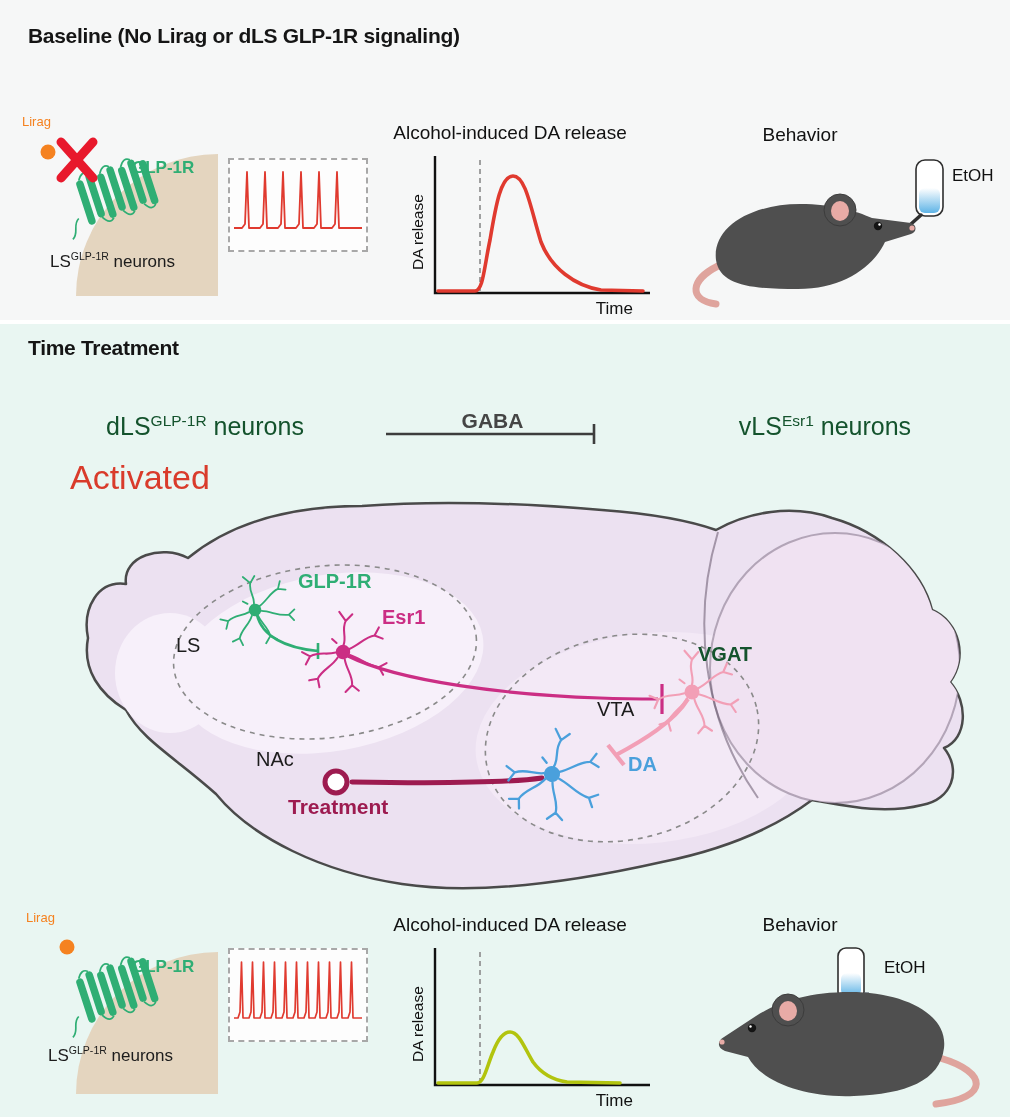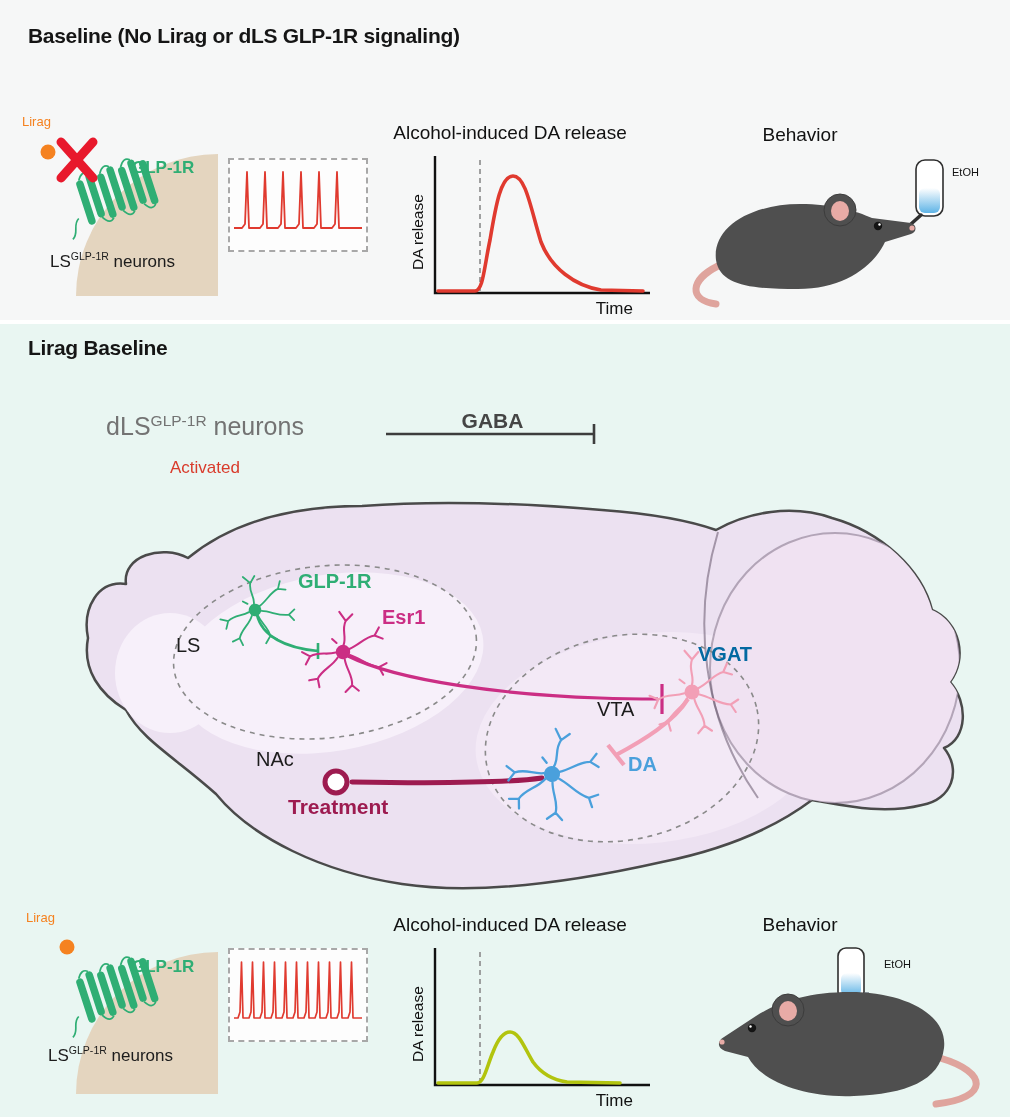--- a/index.html
+++ b/index.html
@@ -9,33 +9,33 @@
   .panel-top { top:0; height:320px; background:#f6f7f7; }
   .panel-bottom { top:324px; height:793px; background:#e9f6f2; }
   .abs { position:absolute; }
   svg { display:block; overflow:visible; }
   .h1 { font-size:21px; font-weight:700; color:#151515; letter-spacing:-0.3px; }
   .sect-title { font-size:19px; color:#111; text-align:center; }
   .lirag { font-size:13px; color:#f58220; }
   .glp1r-lab { font-size:17px; font-weight:700; color:#2fae74; }
   .ls-neurons { font-size:17px; color:#1c1c1c; }
   sup { font-size:62%; line-height:0; }
-  .hdr-neurons { font-size:25px; color:#737373; text-align:center; }
-  .status { font-size:17px; text-align:center; }
+  .hdr-neurons { font-size:25px; color:#14532d; text-align:center; }
+  .status { font-size:34px; text-align:left; }
   .status-act { color:#d93b2b; }
   .status-inh { color:#2b7cc0; }
   .gaba { font-size:21px; font-weight:700; color:#454545; text-align:center; }
   .brain-lbl { font-size:20px; color:#1c1c1c; }
   .bold { font-weight:700; }
   .c-green { color:#2fae74; }
   .c-magenta { color:#cb2e84; }
-  .c-pink { color:#0369a1; }
+  .c-pink { color:#14532d; }
   .c-blue { color:#4aa0dc; }
   .c-maroon { color:#9d1b50; font-size:21px; }
-  .etoh { font-size:11px; color:#111; }
+  .etoh { font-size:17px; color:#111; }
   .spike-box { border:2px dashed #a8a8a8; background:#fdfdfd; }
   .helix rect { fill:#2fae74; }
   .helix path { stroke:#2fae74; stroke-width:1.7; fill:none; }
   .neuron-d { stroke:currentColor; fill:none; stroke-width:1.7; stroke-linecap:round; }
   .neuron-s { fill:currentColor; }
   .axes { stroke:#111; stroke-width:2.4; fill:none; }
   .dashline { stroke:#8a8a8a; stroke-width:1.6; stroke-dasharray:5 4; fill:none; }
   .gtext { font-family:"Liberation Sans", sans-serif; fill:#111; }
 </style>
 </head>
@@ -101,29 +101,30 @@
     <circle cx="152" cy="62" r="16" fill="#4f4f4f" stroke="#3c3c3c" stroke-width="1"></circle>
     <ellipse cx="152" cy="63" rx="9" ry="10" fill="#e8aba6"></ellipse>
     <circle cx="190" cy="78" r="4.2" fill="#141414"></circle>
     <circle cx="191.5" cy="76.5" r="1.2" fill="#ffffff"></circle>
     <circle cx="224" cy="80" r="2.6" fill="#e8aba6"></circle>
   </svg>
   <div class="abs etoh" style="left:952px; top:166px;">EtOH</div>
 
   <div class="panel panel-bottom"></div>
 
-  <div class="abs h1" style="left:28px; top:336px;">Lirag Baseline</div>
+  <div class="abs h1" style="left:28px; top:336px;">Time Treatment</div>
 
   <div class="abs hdr-neurons" style="left:70px; top:412px; width:270px;"><span>dLS</span><sup>GLP-1R</sup><span> neurons</span></div>
   <div class="abs status status-act" style="left:70px; top:458px; width:270px;">Activated</div>
   <div class="abs gaba" style="left:380px; top:409px; width:225px;">GABA</div>
   <svg class="abs" style="left:382px; top:421px;" width="222" height="26" viewBox="0 0 222 26">
     <line x1="4" y1="13" x2="212" y2="13" stroke="#3d3d3d" stroke-width="2.6"></line>
     <line x1="212" y1="3" x2="212" y2="23" stroke="#3d3d3d" stroke-width="2.6"></line>
   </svg>
+  <div class="abs hdr-neurons" style="left:690px; top:412px; width:270px;"><span>vLS</span><sup>Esr1</sup><span> neurons</span></div>
 
   <svg class="abs" style="left:80px; top:498px;" width="890" height="412" viewBox="0 0 890 412">
     <defs>
       <path id="brainOutline" d="M8,140 C2,110 18,82 46,86 C42,58 82,46 108,60 C152,24 212,8 282,8 C360,2 452,6 522,12 C562,15 602,20 636,32 C668,14 712,6 752,20 C802,34 842,72 852,112 C880,124 888,160 870,184 C888,204 888,240 864,250 C882,272 872,302 842,307 C802,317 762,307 732,302 C692,332 642,352 582,364 C502,382 402,398 322,386 C242,374 172,340 136,296 C96,260 62,242 46,212 C20,196 2,172 8,140 Z"></path>
       <clipPath id="brainClip">
           <use href="#brainOutline"></use>
         </clipPath>
       <g id="neuron">
         <path class="neuron-d" d="M0,-6 C2,-13 -3,-18 0,-26 M0,-26 l-6,-7 M0,-26 l5,-6 M-6,-7 l-4,-3 M5,-3 C13,-7 17,-14 25,-16 M25,-16 l7,2 M25,-16 l3,-7 M6,2 C15,4 22,10 31,10 M31,10 l6,-4 M31,10 l4,6 M-6,1 C-14,4 -19,1 -27,6 M-27,6 l-7,-3 M-27,6 l-3,7 M-4,5 C-8,13 -16,16 -19,24 M-19,24 l-7,2 M-19,24 l2,7 M2,6 C4,14 10,19 10,27 M10,27 l6,4 M10,27 l-5,6"></path>
         <circle class="neuron-s" cx="0" cy="0" r="6"></circle>

